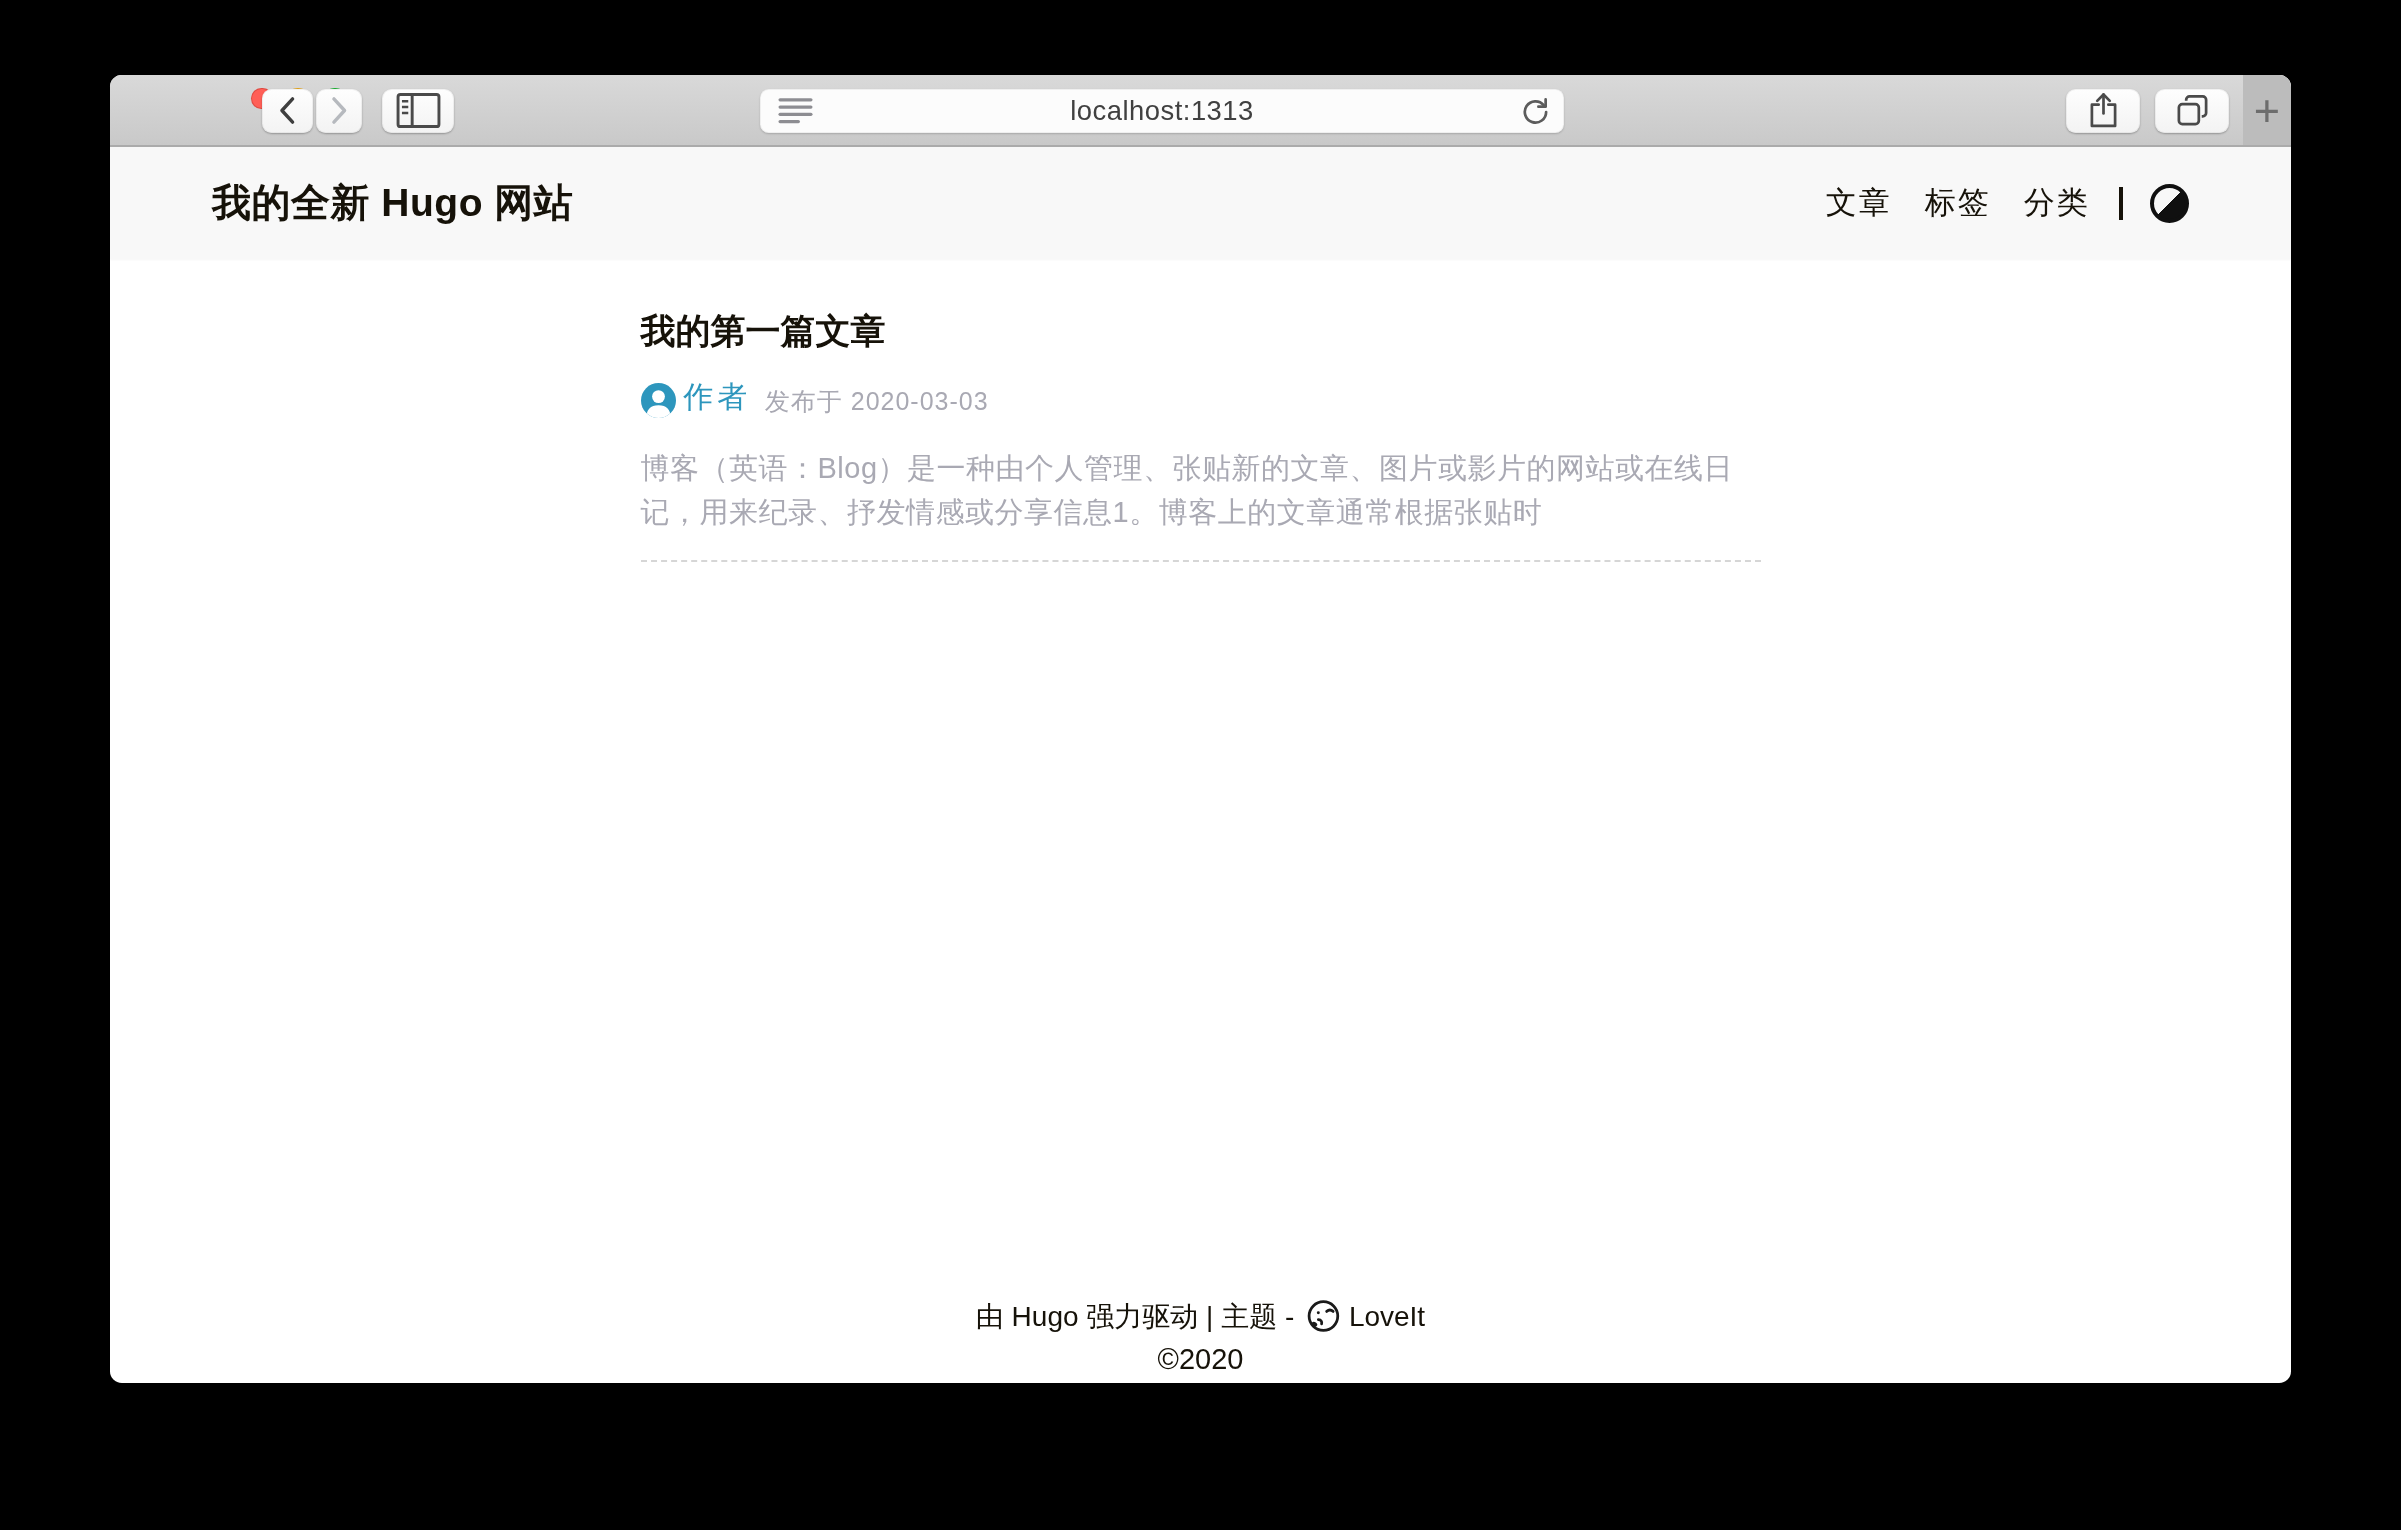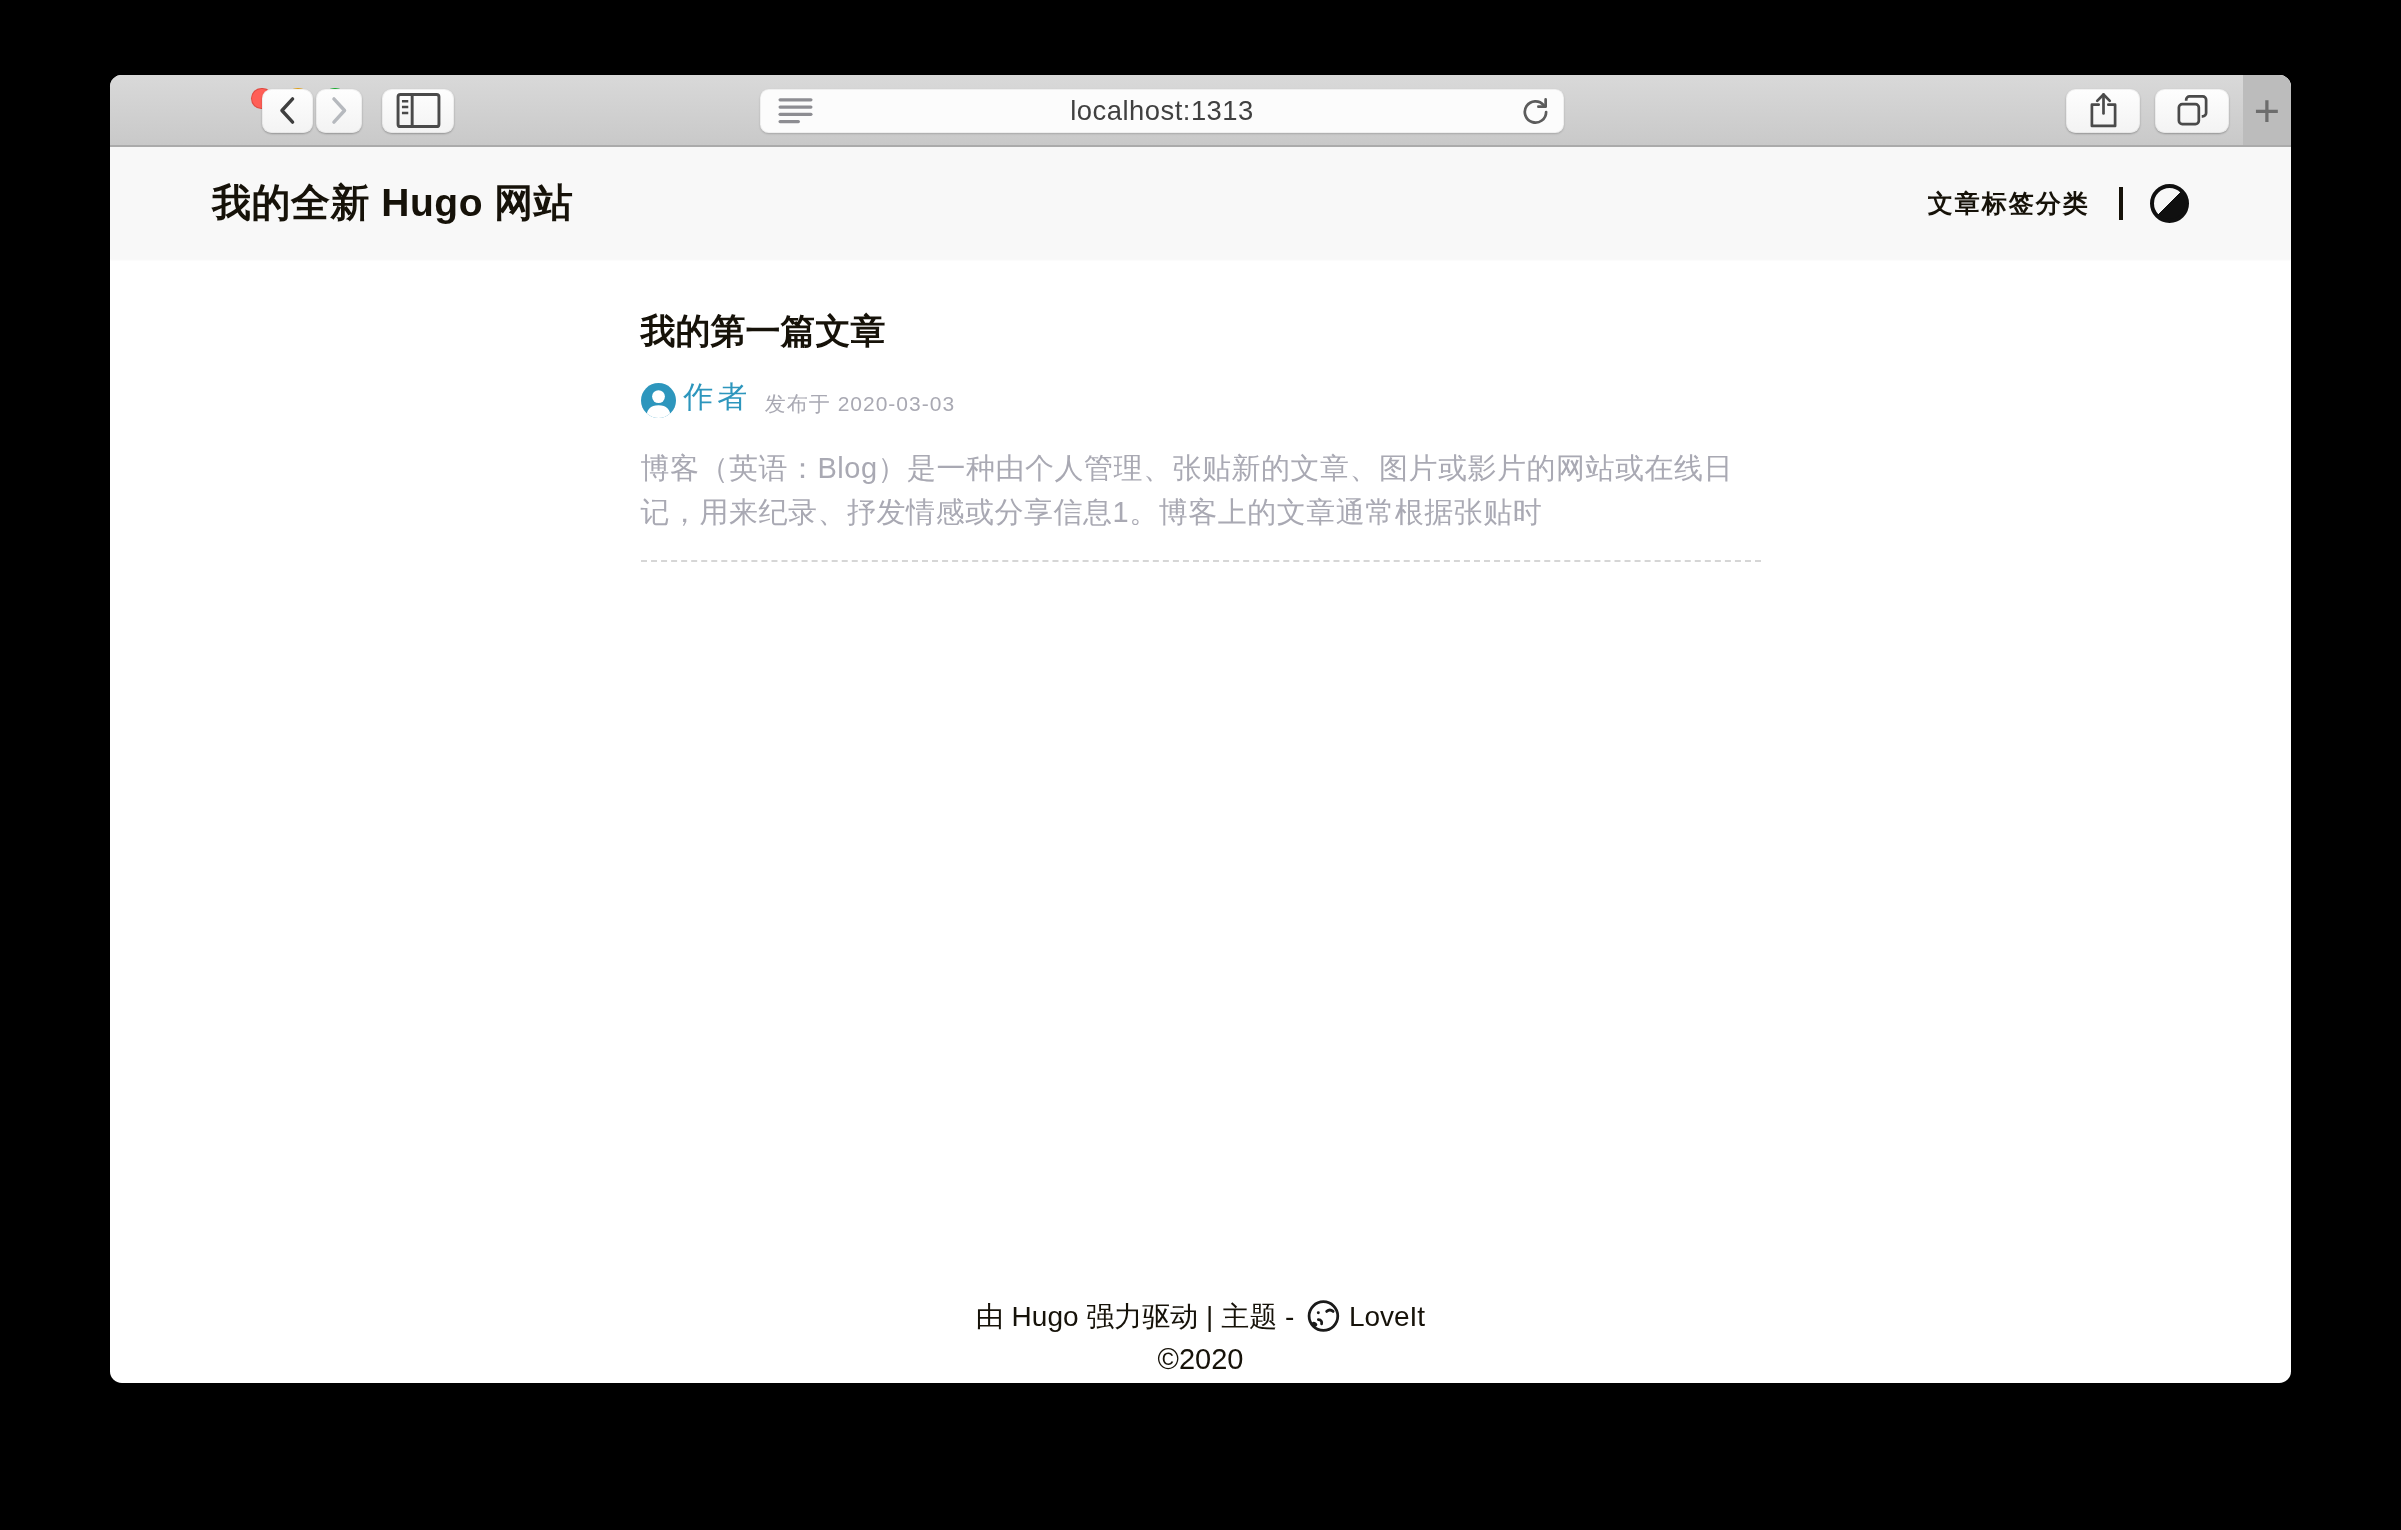--- a/index.html
+++ b/index.html
@@ -45,32 +45,32 @@
               font-size:27.4px; color:#404040; letter-spacing:0.5px; }
   .reader-ic { position:absolute; left:17.6px; top:7.8px; }
   .reload-ic { position:absolute; right:13.7px; top:6.9px; }
 
   
   .site-header { flex:none; height:112px; background:#f8f8f8;
                  display:flex; align-items:center; justify-content:space-between;
                  padding:0 102px; box-shadow:0 1px 2px rgba(0,0,0,.04);gap:42px; }
   .site-title { font-size:39px; font-weight:bold; color:#161209; letter-spacing:0.5px; }
   .nav { display:flex; align-items:center; }
-  .nav-item { font-size:25px; color:#161209; cursor:pointer; letter-spacing:2px;font-weight:bold; }
+  .nav-item { font-size:31px; color:#161209; margin-left:33px; cursor:pointer; letter-spacing:2px; }
   .nav-sep { width:3.9px; height:33px; background:#161209; margin:0 27.4px 0 29px; }
   .theme-toggle { width:39px; height:39px; border-radius:50%; border:4.9px solid #101010;
                   background:linear-gradient(135deg,#f8f8f8 0 50%,#101010 50% 100%); cursor:pointer; }
 
   
   .main { flex:1 1 auto; overflow:hidden; }
   .column { width:1120px; margin:0 auto; }
   .post-title { margin-top:47px; font-size:35px; line-height:49px; font-weight:bold; color:#161209; }
   .meta { margin-top:19.6px; height:43px; display:flex; align-items:flex-end; }
   .meta .author { color:#2d96bd; font-size:30px; margin-left:7.8px; letter-spacing:3.9px; cursor:pointer; }
-  .meta .pub { color:#a9a9b3; font-size:21px; margin-left:13.7px; letter-spacing:1px; }
+  .meta .pub { color:#a9a9b3; font-size:25px; margin-left:13.7px; letter-spacing:1px; }
   .summary { margin-top:28px; font-size:29px; line-height:44px; color:#a9a9b3; letter-spacing:0.5px; }
   .read-more { margin-top:19.6px; font-size:29px; line-height:43px; color:#2d96bd; cursor:pointer; display:inline-block; }
   .divider { margin-top:26.5px; border-top:2px dashed #d6d6d6; height:0; }
 
   
   .footer { flex:none; text-align:center; padding-bottom:2px; color:#161209; }
   .footer-line1 { font-size:28px; line-height:43px; display:flex; align-items:center; justify-content:center; }
   .footer-line1 .prefix { margin-right:9.8px; }
   .footer-line1 svg { margin-right:7.8px; }
   .footer-line2 { font-size:29px; line-height:43px; }

